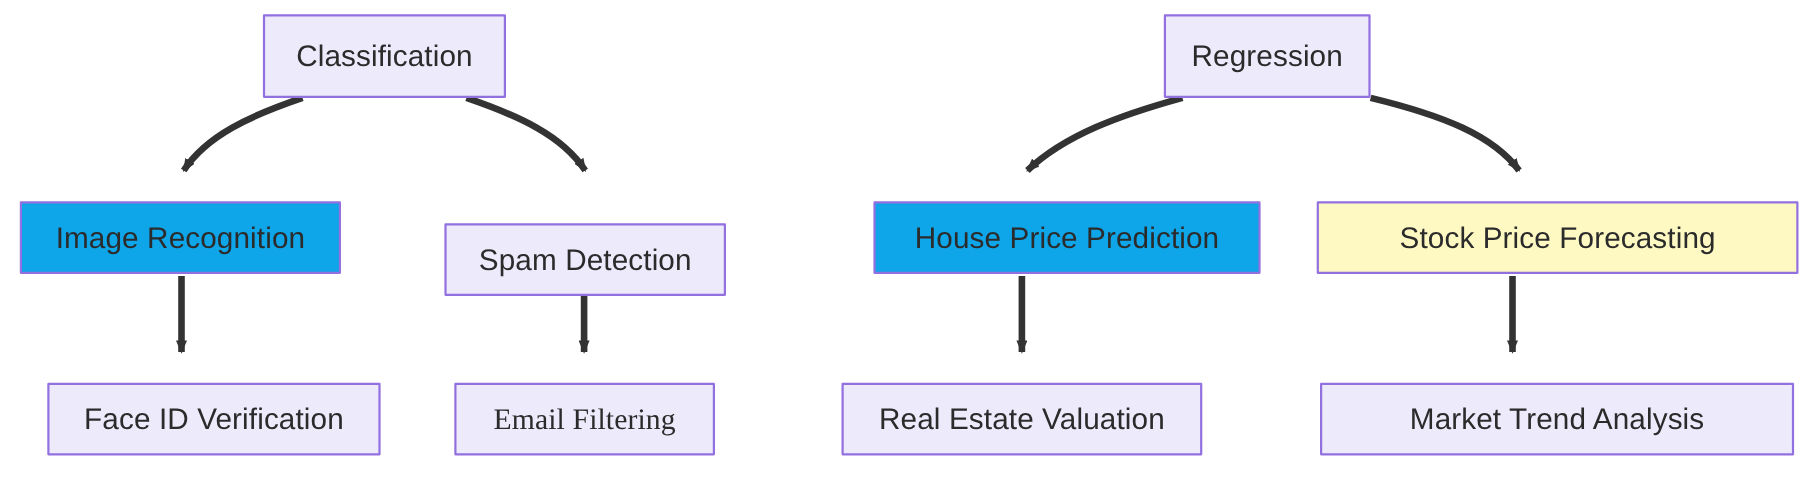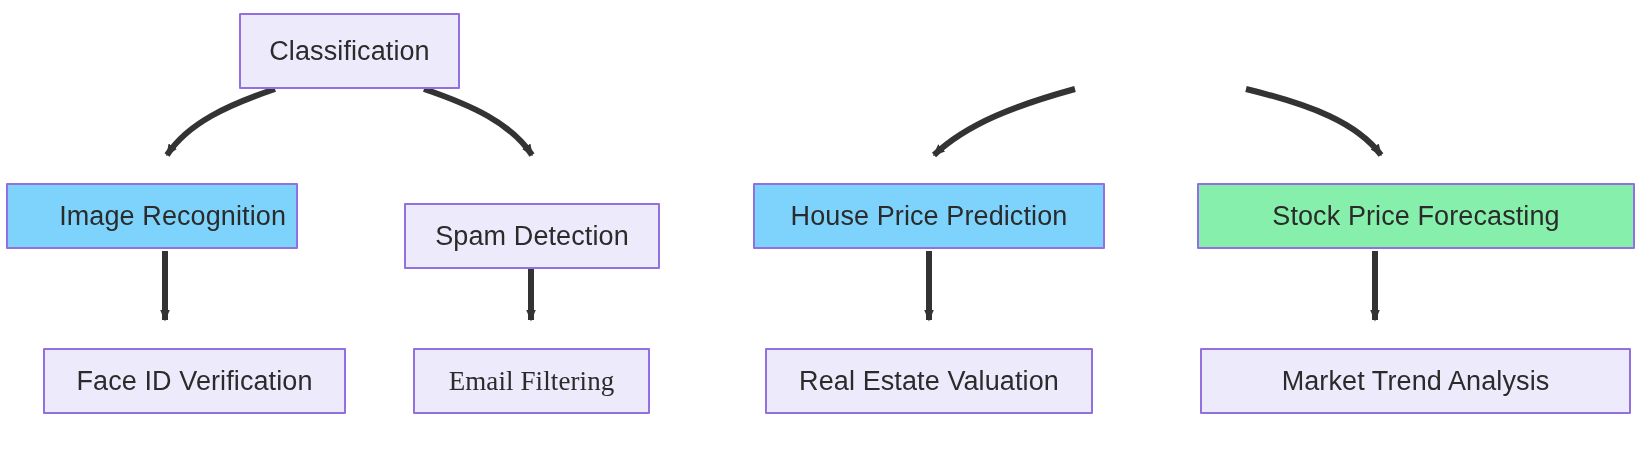--- a/index.html
+++ b/index.html
@@ -73,34 +73,37 @@
 
     <path d="M 929,251 L 929,320" fill="none" stroke="#333333" stroke-width="6" stroke-linecap="butt" marker-end="url(#arrowhead)"></path>
 
     <path d="M 1375,251 L 1375,320" fill="none" stroke="#333333" stroke-width="6" stroke-linecap="butt" marker-end="url(#arrowhead)"></path>
   </svg>
 
   <div class="node" id="node-classification" style="left: 239px; top: 13px; width: 221px; height: 76px; background: rgb(236, 234, 251); border-color: rgb(147, 112, 224); color: rgb(43, 43, 43);">
     <span class="node-label">Classification</span>
   </div>
 
+  <div class="node" id="node-regression" style="left: 1058px; top: 13px; width: 188px; height: 76px; background: rgb(236, 234, 251); border-color: rgb(147, 112, 224); color: rgb(43, 43, 43);">
+    <span class="node-label">Regression</span>
+  </div>
 
-  <div class="node" id="node-image-recognition" style="left: 6px; top: 183px; width: 292px; height: 66px; background: #7dd3fc; border-color: rgb(147, 112, 224); color: rgb(43, 43, 43); justify-content: flex-end;">
+  <div class="node" id="node-image-recognition" style="left: 18px; top: 183px; width: 292px; height: 66px; background: #0ea5e9; border-color: rgb(147, 112, 224); color: rgb(43, 43, 43);">
     <span class="node-label">Image Recognition</span>
   </div>
 
   <div class="node" id="node-spam-detection" style="left: 404px; top: 183px; width: 256px; height: 66px; background: rgb(236, 234, 251); border-color: rgb(147, 112, 224); color: rgb(43, 43, 43); margin-top: 20px;">
     <span class="node-label">Spam Detection</span>
   </div>
 
-  <div class="node" id="node-house-price-prediction" style="left: 753px; top: 183px; width: 352px; height: 66px; background: #7dd3fc; border-color: rgb(147, 112, 224); color: rgb(43, 43, 43);">
+  <div class="node" id="node-house-price-prediction" style="left: 794px; top: 183px; width: 352px; height: 66px; background: #0ea5e9; border-color: rgb(147, 112, 224); color: rgb(43, 43, 43);">
     <span class="node-label">House Price Prediction</span>
   </div>
 
-  <div class="node" id="node-stock-price-forecasting" style="left: 1197px; top: 183px; width: 438px; height: 66px; background: #86efac; border-color: rgb(147, 112, 224); color: rgb(43, 43, 43);">
+  <div class="node" id="node-stock-price-forecasting" style="left: 1197px; top: 183px; width: 438px; height: 66px; background: #fef9c3; border-color: rgb(147, 112, 224); color: rgb(43, 43, 43);">
     <span class="node-label">Stock Price Forecasting</span>
   </div>
 
   <div class="node" id="node-face-id-verification" style="left: 14px; top: 348px; width: 303px; height: 66px; background: rgb(236, 234, 251); border-color: rgb(147, 112, 224); color: rgb(43, 43, 43); margin-left: 29px;">
     <span class="node-label">Face ID Verification</span>
   </div>
 
   <div class="node" id="node-email-filtering" style="left: 413px; top: 348px; width: 237px; height: 66px; background: rgb(236, 234, 251); border-color: rgb(147, 112, 224); color: rgb(43, 43, 43); font-family: Liberation Serif, serif;">
     <span class="node-label">Email Filtering</span>
   </div>

